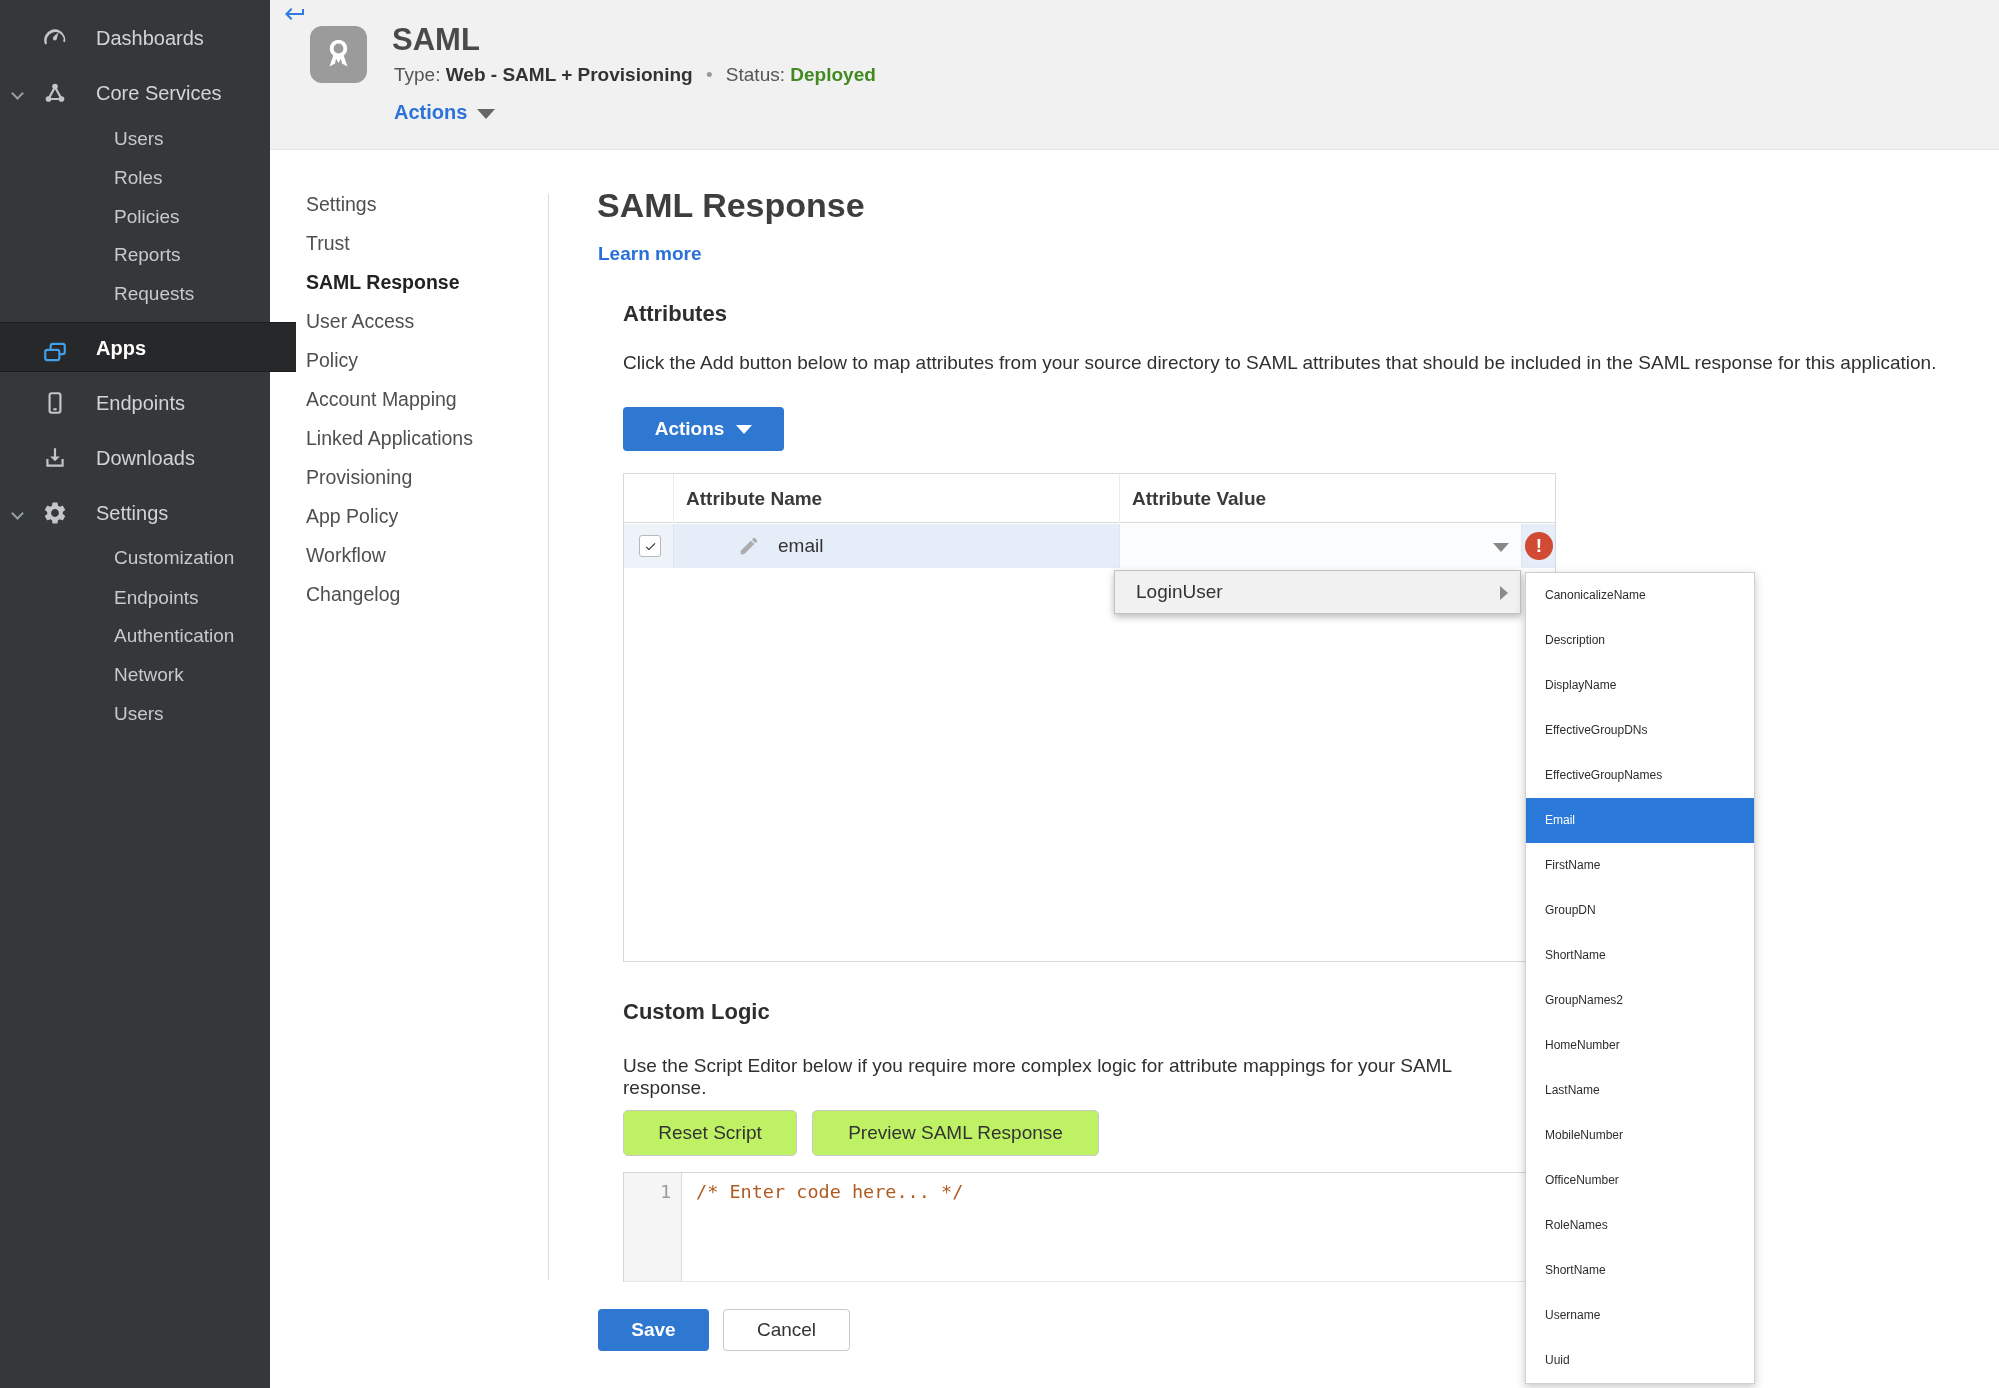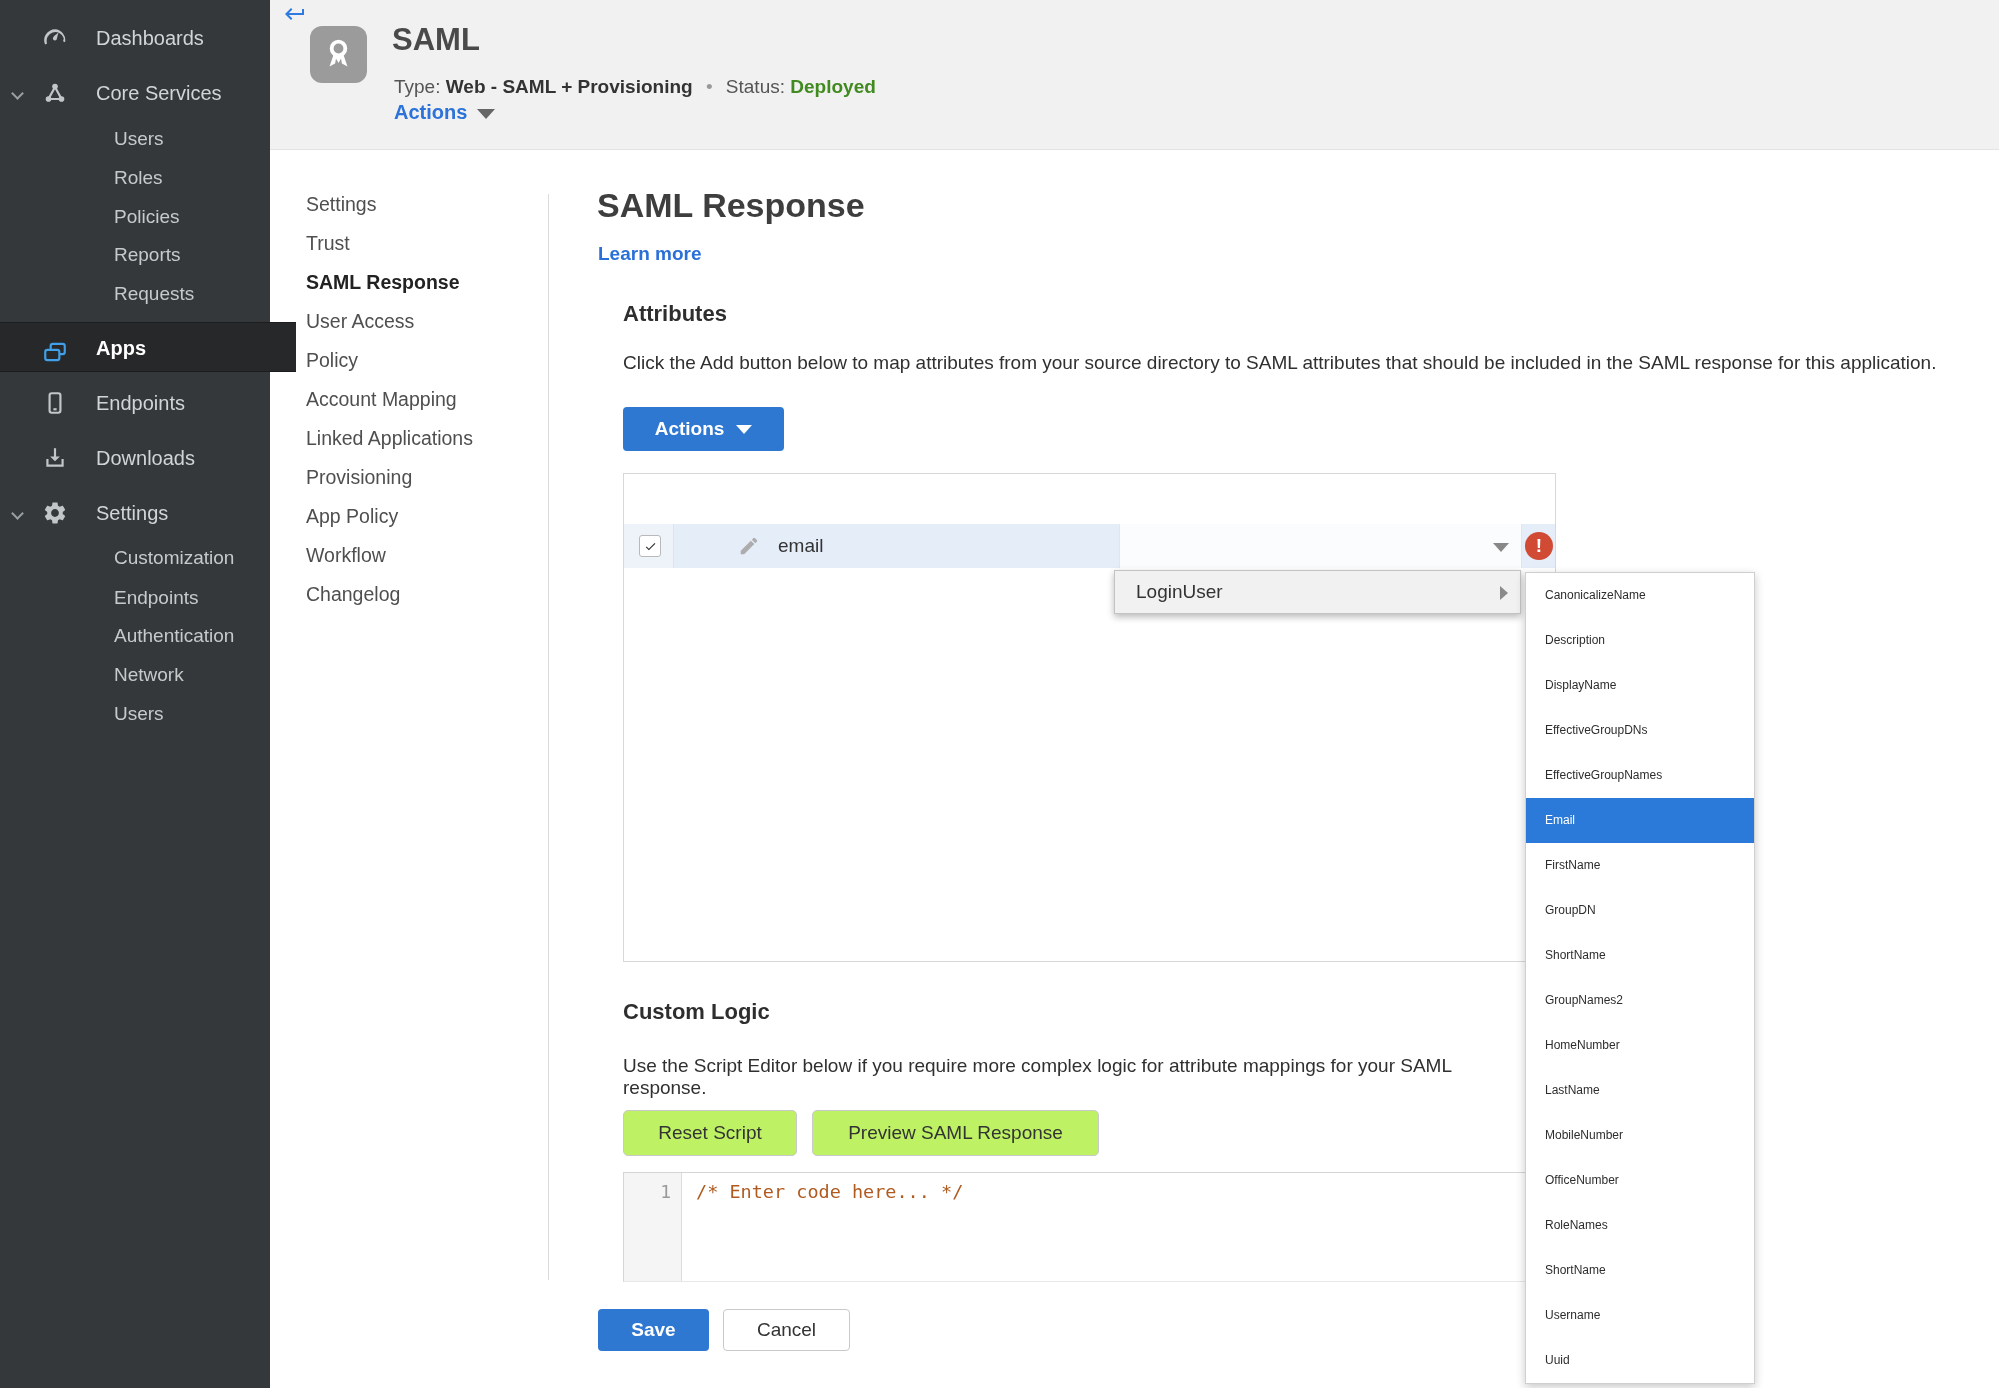--- a/index.html
+++ b/index.html
@@ -17,21 +17,21 @@
   #apps-row { background:#26282a; height:50px; line-height:50px; border-top:1px solid #1b1d1f; border-bottom:1px solid #1b1d1f; }
   #apps-row .snav-label { color:#ffffff; font-weight:bold; }
   #apps-row .snav-icon { top:12px; }
 
   
   #header-band { position:absolute; left:270px; top:0; width:1729px; height:150px; background:#f1f1f1; border-bottom:1px solid #e3e3e3; }
   #back-icon { position:absolute; left:281px; top:2px; width:28px; height:24px; cursor:pointer; z-index:6; }
   #app-badge { position:absolute; left:310px; top:26px; width:57px; height:57px; background:#9b9b9b; border-radius:12px; }
   #app-badge svg { position:absolute; left:8px; top:7px; }
   #page-title { position:absolute; left:392px; top:22px; font-size:31px; font-weight:bold; color:#4a4a4a; }
-  #meta-line { position:absolute; left:394px; top:64px; font-size:19px; color:#555;margin-top:12px; }
+  #meta-line { position:absolute; left:394px; top:64px; font-size:19px; color:#555; }
   #meta-line b { color:#333; }
   #meta-line .dot { color:#999; margin:0 8px; }
   #meta-line .deployed { color:#418a1f; font-weight:bold; }
   #hdr-actions { position:absolute; left:394px; top:101px; font-size:20px; font-weight:bold; color:#2b72d9; cursor:pointer; }
   .caret-dn { display:inline-block; width:0; height:0; border-left:9px solid transparent; border-right:9px solid transparent; border-top:10px solid #666; vertical-align:middle; margin-left:10px; }
 
   
   .subnav-item { position:absolute; left:306px; font-size:19.5px; color:#4f4f4f; line-height:39px; cursor:pointer; white-space:nowrap; }
   .subnav-item.active { font-weight:bold; color:#222; cursor:default; }
   #vdivider { position:absolute; left:548px; top:194px; width:1px; height:1086px; background:#dcdcdc; }
@@ -214,20 +214,24 @@
 
 <div id="main-title">SAML Response</div>
 <div id="learn-more">Learn more</div>
 <div id="attrs-heading">Attributes</div>
 <div id="attrs-desc">Click the Add button below to map attributes from your source directory to SAML attributes that should be included in the SAML response for this application.</div>
 <div id="attrs-actions-btn">
   <span>Actions</span><span class="caret-dn"></span>
 </div>
 
 <div id="attr-table">
+  <div id="attr-thead">
+    <div class="th" style="left:49px; width:446px">Attribute Name</div>
+    <div class="th" style="left:495px; width:402px">Attribute Value</div>
+  </div>
   <div id="attr-row">
     <div class="td" id="cell-check">
       <div id="row-checkbox">
         <svg viewBox="0 0 24 24" width="15" height="13">
             <path d="M9 16.2 4.8 12l-1.4 1.4L9 19 21 7l-1.4-1.4z" fill="#2b2b2b"></path>
           </svg>
       </div>
     </div>
     <div class="td" id="cell-name">
       <span id="pencil-icon">

